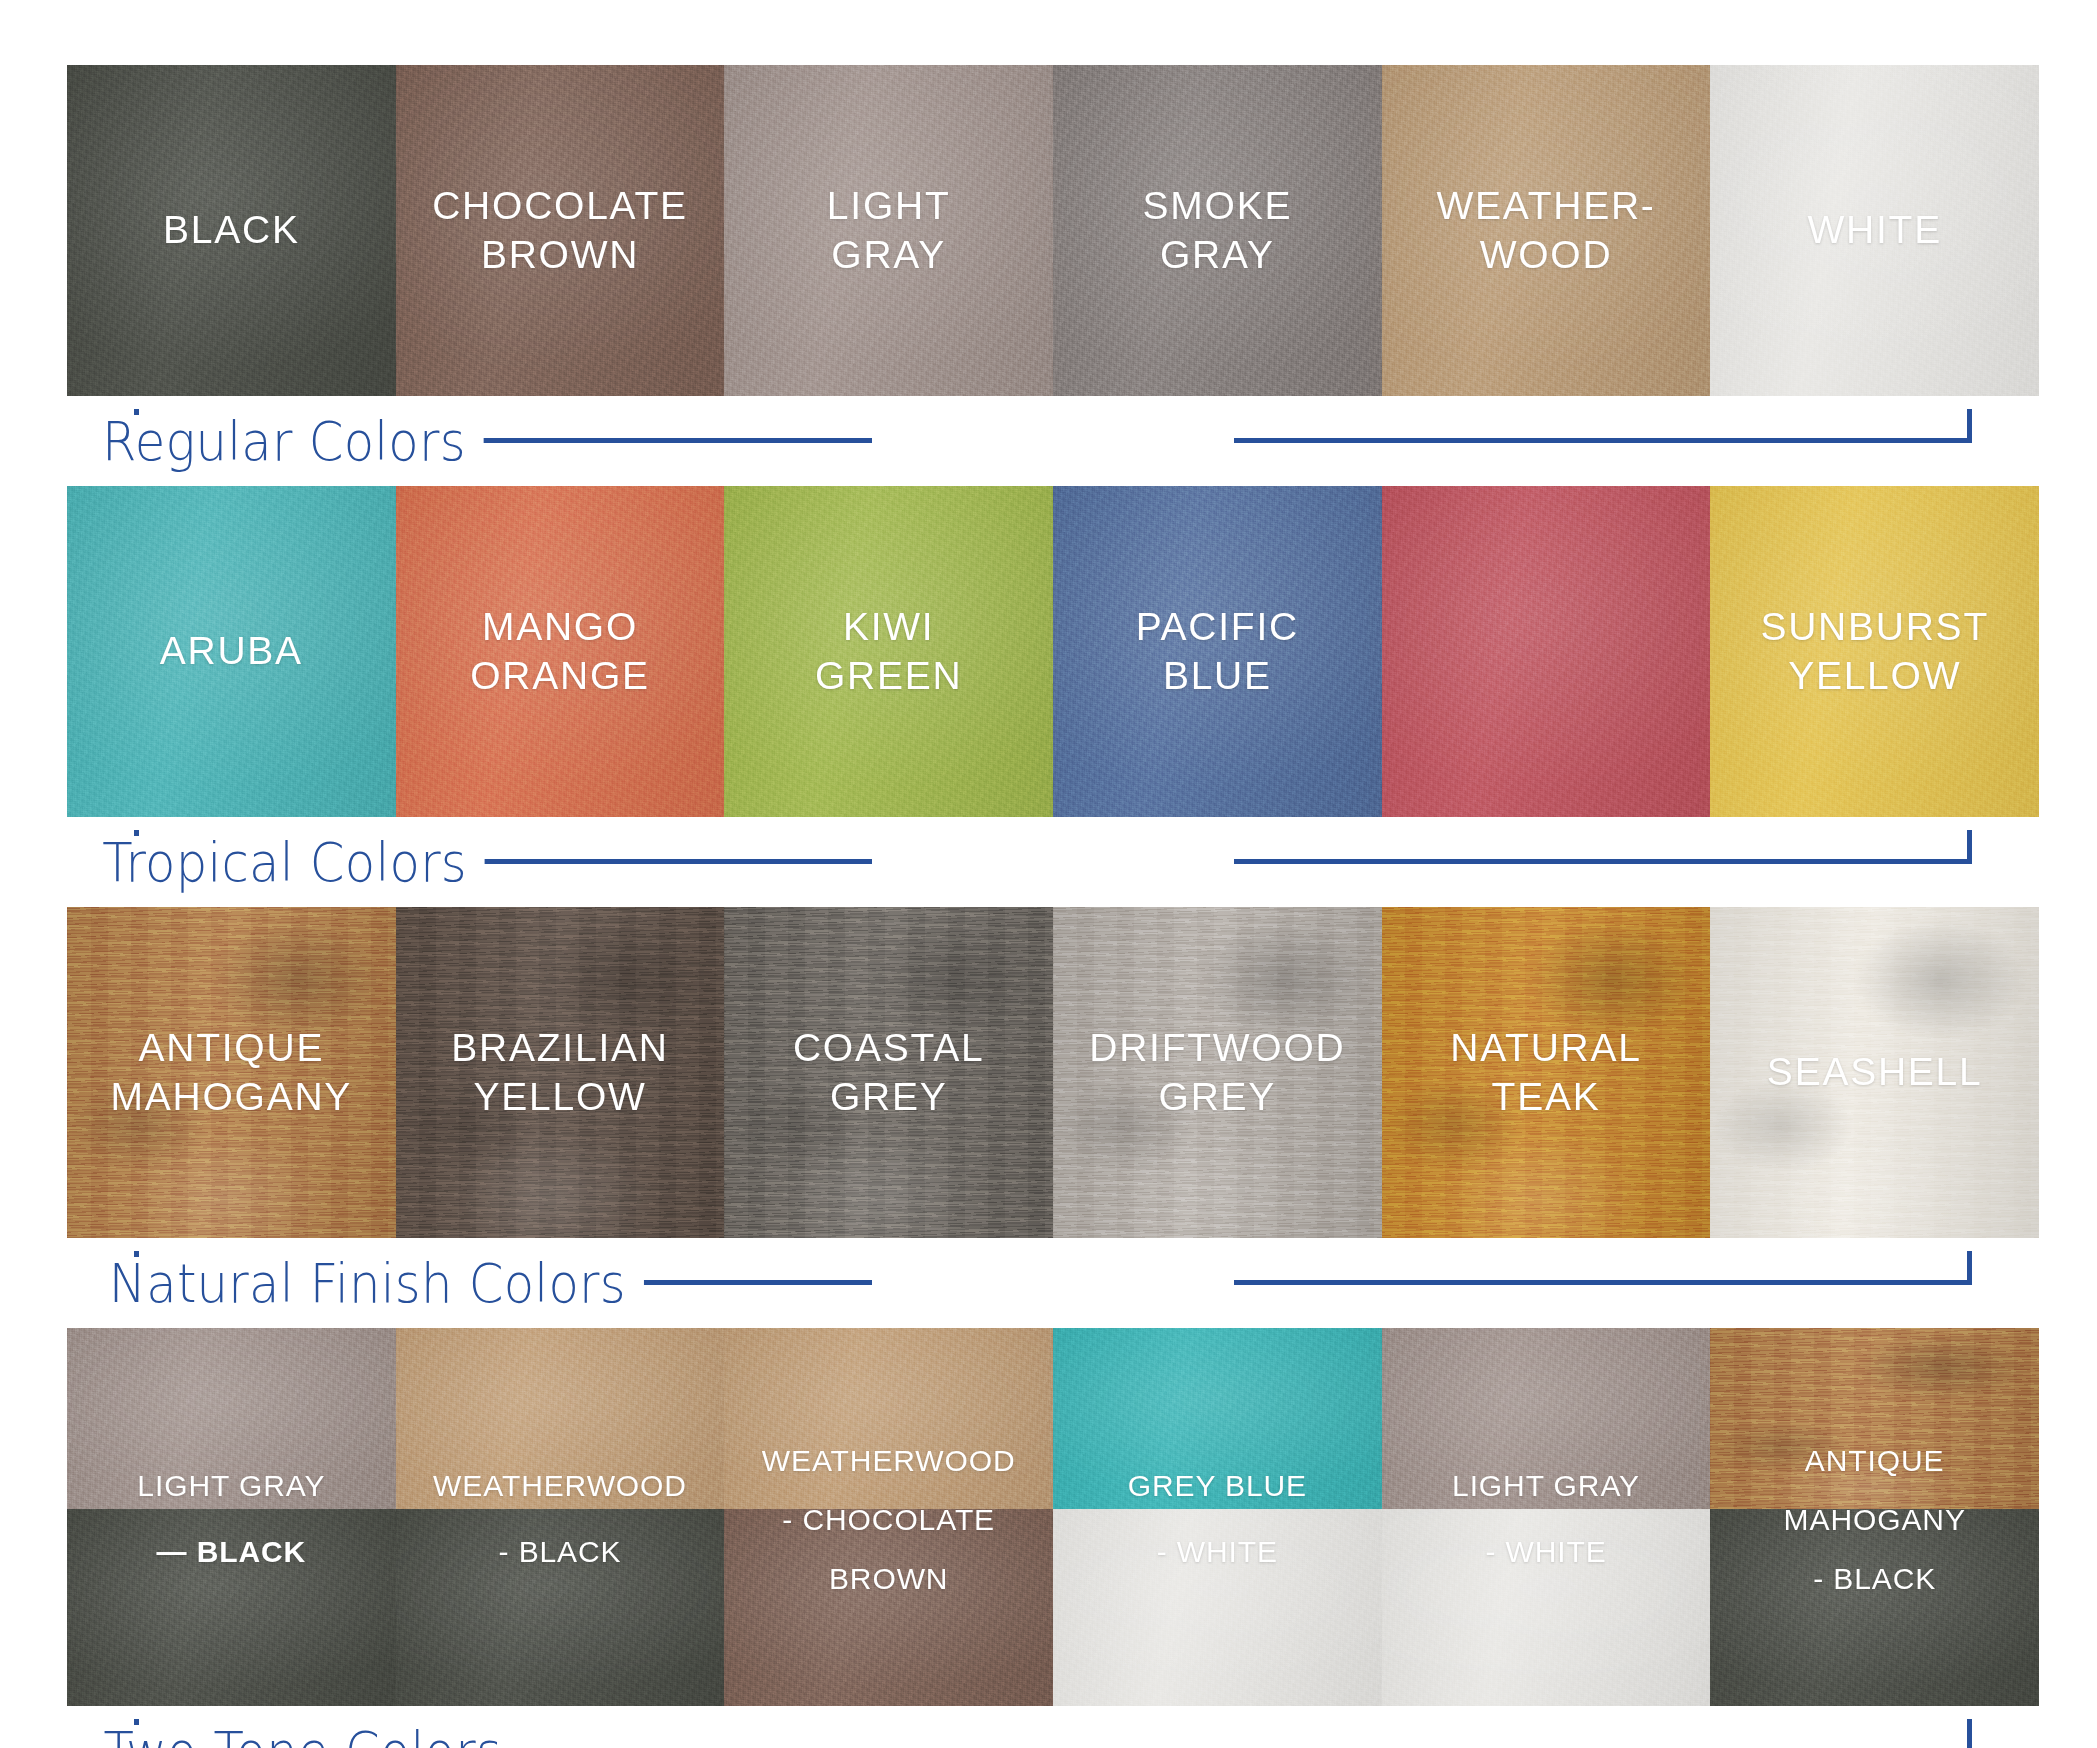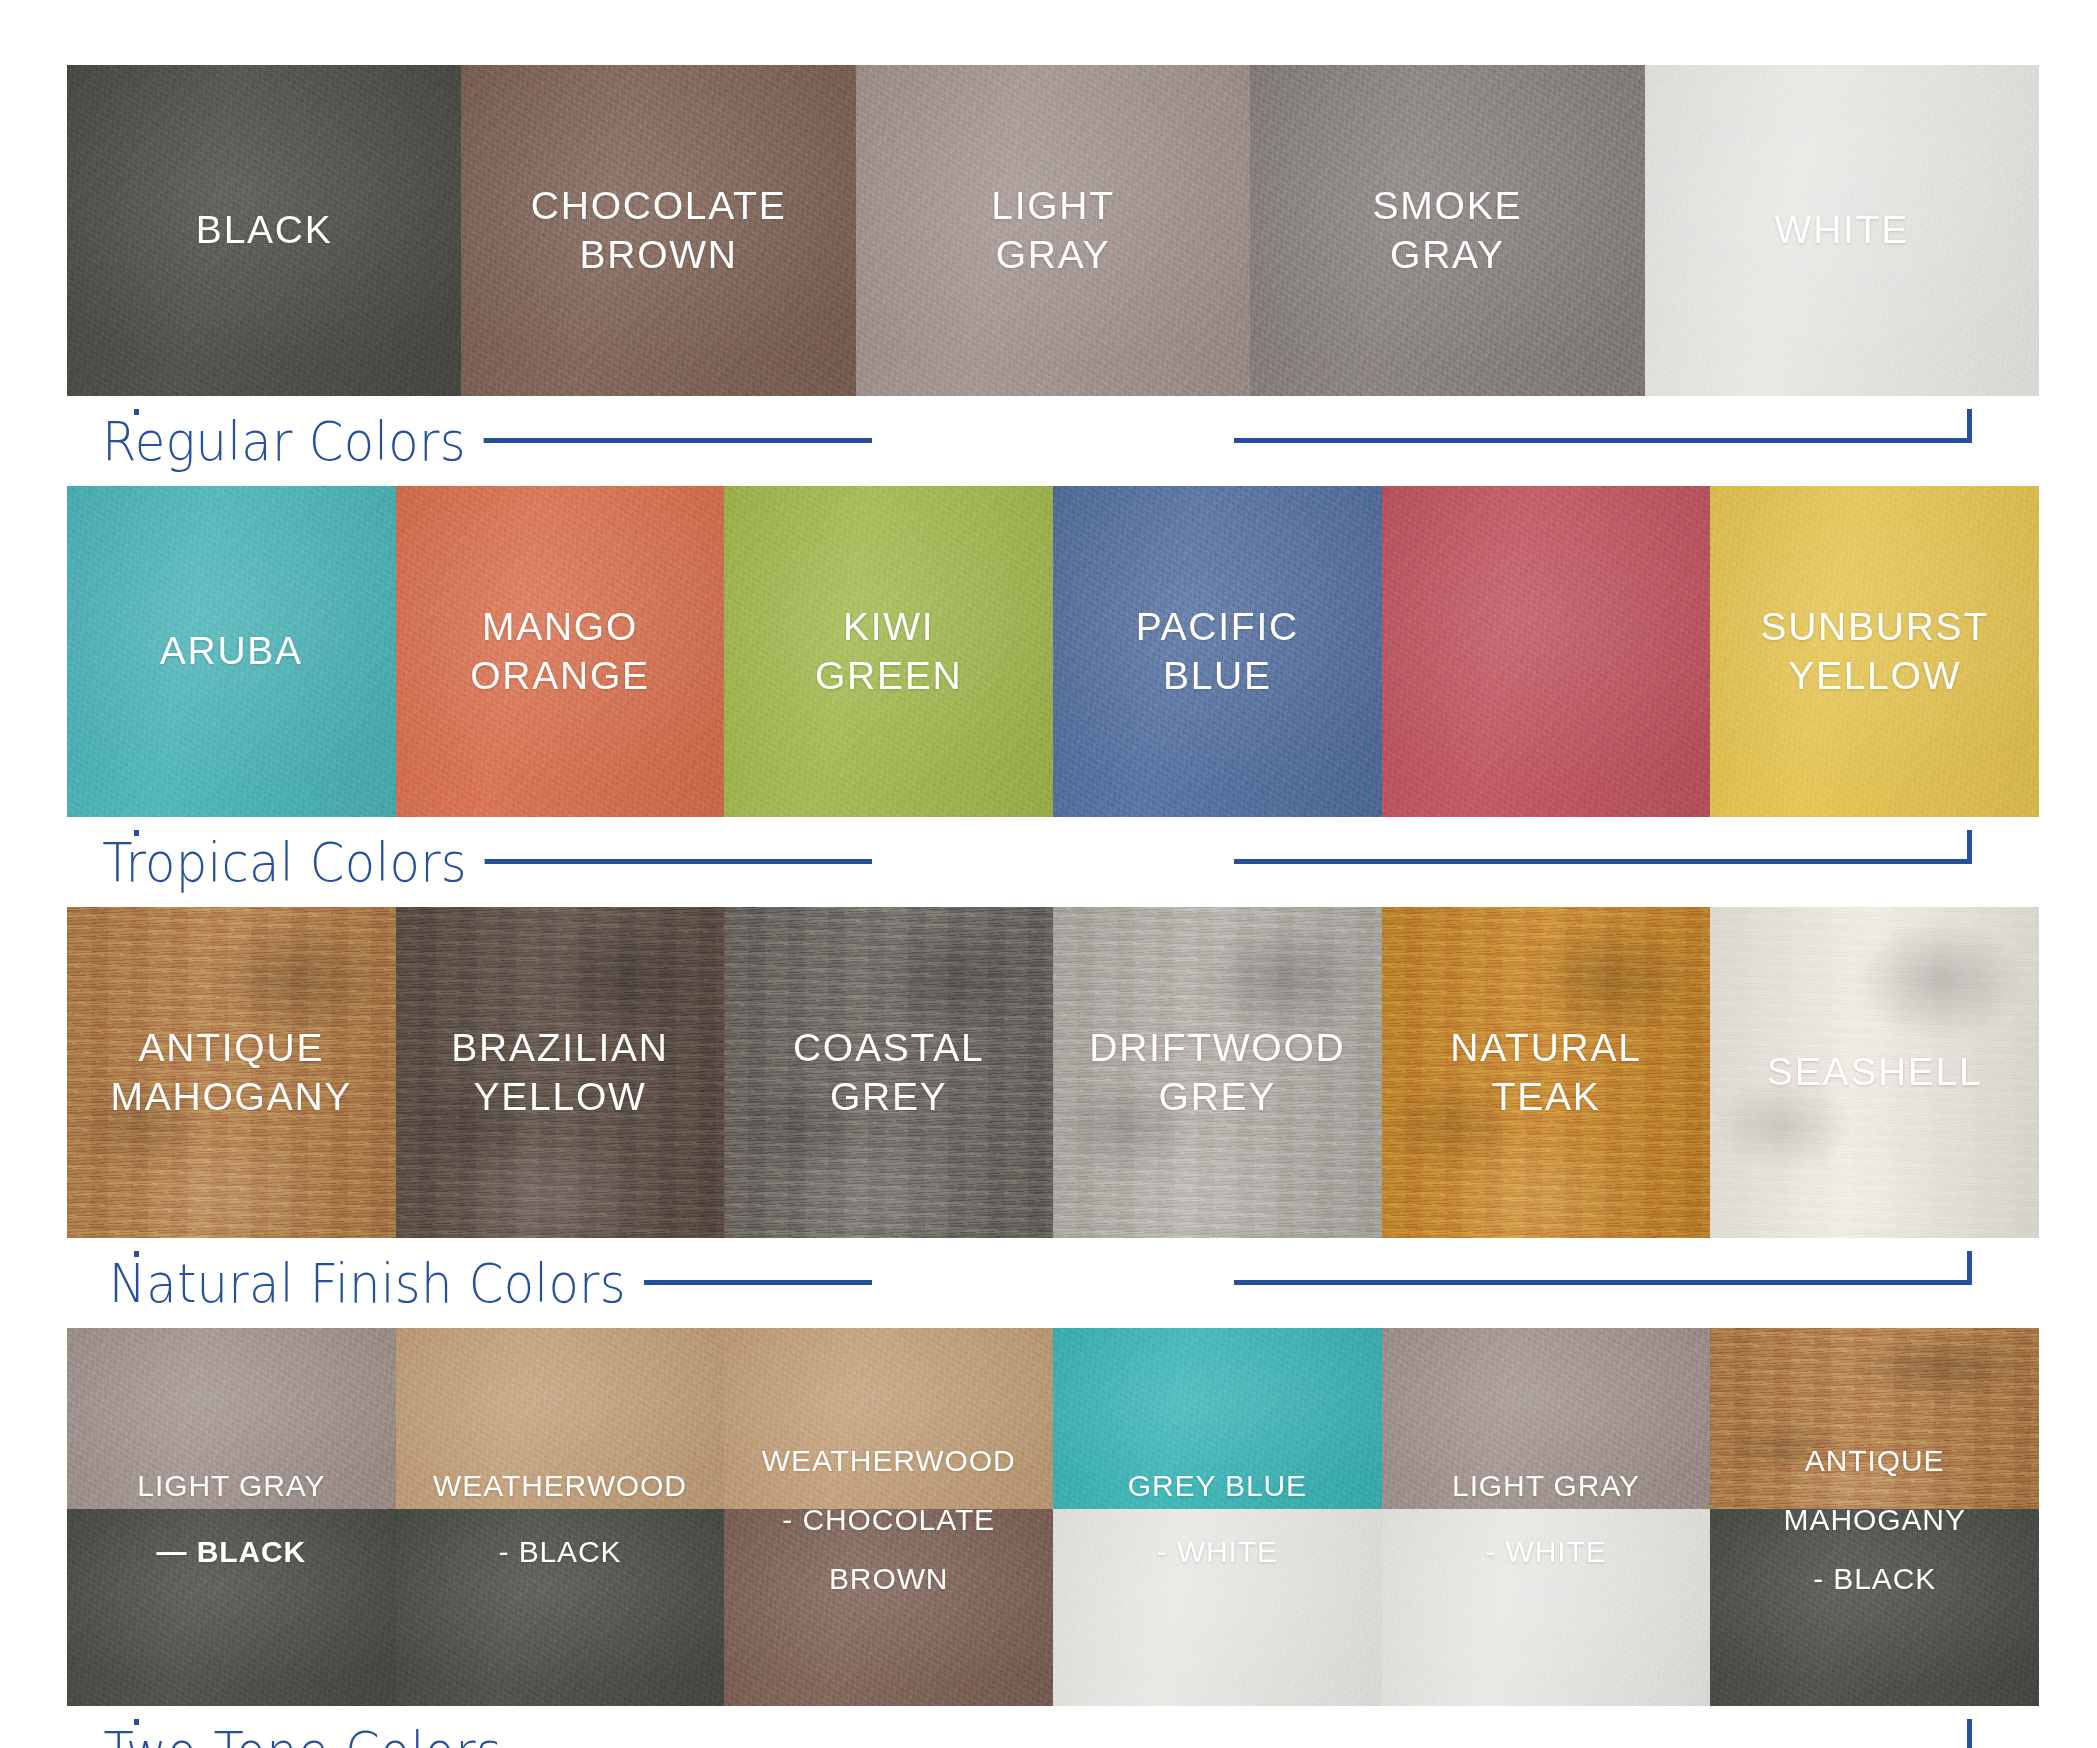--- a/index.html
+++ b/index.html
@@ -204,20 +204,25 @@
           <div class="surface tex-matte" style="background: rgb(162, 148, 143);"></div>
           <div class="swatch-label big">LIGHT
 GRAY</div>
         </div>
         <div class="swatch">
           <div class="surface tex-matte" style="background: rgb(135, 128, 126);"></div>
           <div class="swatch-label big">SMOKE
 GRAY</div>
         </div>
         <div class="swatch">
+          <div class="surface tex-matte" style="background: rgb(187, 157, 121);"></div>
+          <div class="swatch-label big">WEATHER-
+WOOD</div>
+        </div>
+        <div class="swatch">
           <div class="surface tex-matte" style="background: rgb(233, 232, 229);"></div>
           <div class="swatch-label big">WHITE</div>
         </div>
       </div>
       <div class="bracket" style="position: absolute; top: 396px;">
         <div class="br-tick left"></div>
         <div class="br-tick right"></div>
         <div class="br-line left" style="width: 738px;"></div>
         <div class="br-line right" style="width: 738px;"></div>
         <div class="br-caption"><span>Regular Colors</span></div>

